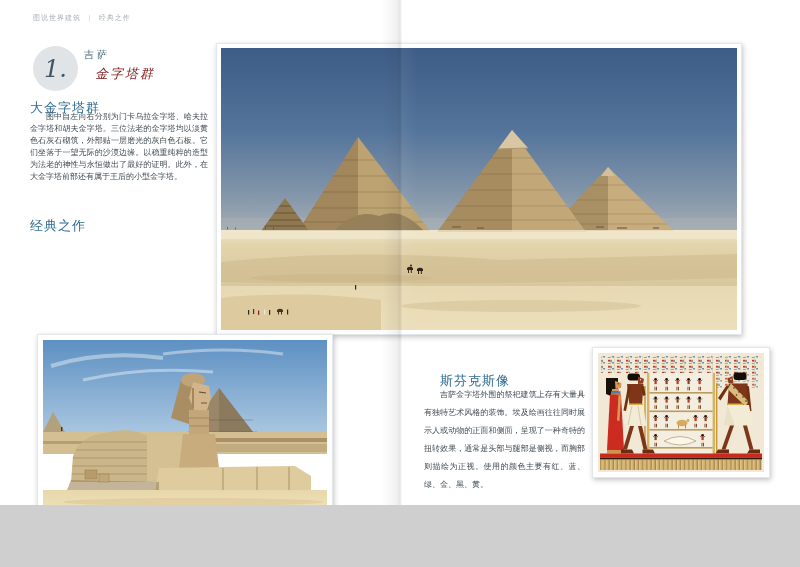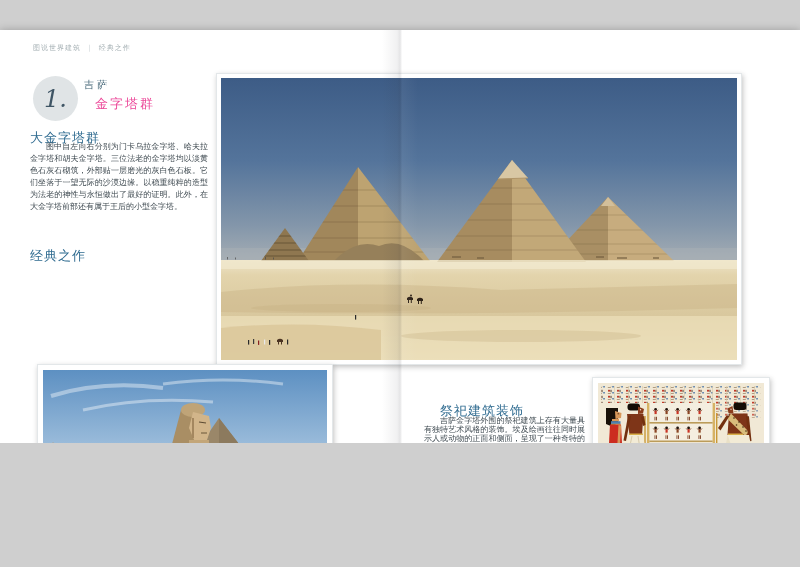--- a/index.html
+++ b/index.html
@@ -1,30 +1,30 @@
 <!DOCTYPE html>
 <html><head>
 <meta charset="utf-8">
 <style>
   html,body{margin:0;padding:0;background:#cfcfcf;}
   .spread{
-    position:relative;width:800px;height:413px;background:#ffffff;
+    position:relative;width:800px;height:505px;background:#ffffff;
     font-family:"DejaVu Serif","Liberation Serif",serif;
-    overflow:hidden;box-shadow:0 0 8px rgba(0,0,0,.25);margin-top:30px;
+    overflow:hidden;box-shadow:0 0 8px rgba(0,0,0,.25);
   }
   .abs{position:absolute;}
   .running-header{left:33px;top:13px;font-size:7px;color:#a4afb3;letter-spacing:1px;}
   .running-header .div{color:#c2cacd;margin:0 5px;}
   .chapter-badge{
     left:33px;top:46px;width:45px;height:45px;border-radius:50%;
     background:#e0e4e6;display:flex;align-items:center;justify-content:center;
     color:#3f5565;font-style:italic;font-size:24px;line-height:1;
   }
   .chapter-title-1{left:84px;top:48px;font-size:10px;letter-spacing:3px;color:#3d6072;}
-  .chapter-title-2{left:95px;top:65px;font-size:13px;letter-spacing:2px;color:#ec4899;}
+  .chapter-title-2{left:95px;top:65px;font-size:13px;letter-spacing:2px;color:#7f1d1d;font-style:italic;}
   .sec-head{font-size:13px;color:#2f6b90;letter-spacing:1px;}
   .para{
     font-size:8px;line-height:12px;color:#3f4a51;text-align:justify;
     text-indent:2em;margin:0;font-family:Liberation Mono, monospace;
   }
   .photo-frame{
     position:absolute;background:#ffffff;border:1px solid #e3e7e9;
     box-shadow:1px 2px 5px rgba(40,40,40,.28);box-sizing:border-box;
   }
   .pagenum{font-size:8px;color:#45545c;width:40px;text-align:center;
@@ -245,22 +245,22 @@
       </g>
       <g>
         <rect x="0" y="150" width="284" height="31" fill="url(#sand2)"></rect>
         <ellipse cx="150" cy="162" rx="130" ry="4" fill="#d9c290" opacity="0.5"></ellipse>
         <path d="M8,170 q4,-4 8,0 l-1,4 l-6,0 Z" fill="#55432e"></path>
         <path d="M22,173 q3,-3 6,0 l-0.5,3 l-5,0 Z" fill="#66523a"></path>
       </g>
     </svg>
   </div>
 
-  <div class="abs sec-head" style="left:440px;top:372px;">祭祀建筑装饰</div>
-  <p class="abs para" style="left:424px;top:386px;width:161px;line-height:9px;">吉萨金字塔外围的祭祀建筑上存有大量具有独特艺术风格的装饰。埃及绘画往往同时展示人或动物的正面和侧面，呈现了一种奇特的扭转效果，通常是头部与腿部是侧视，而胸部则描绘为正视。使用的颜色主要有红、蓝、绿、金、黑、黄。</p>
+  <div class="abs sec-head" style="left:440px;top:372px;">斯芬克斯像</div>
+  <p class="abs para" style="left:424px;top:386px;width:161px;line-height:18px;">吉萨金字塔外围的祭祀建筑上存有大量具有独特艺术风格的装饰。埃及绘画往往同时展示人或动物的正面和侧面，呈现了一种奇特的扭转效果，通常是头部与腿部是侧视，而胸部则描绘为正视。使用的颜色主要有红、蓝、绿、金、黑、黄。</p>
 
   <div class="photo-frame" style="left:592px;top:347px;width:178px;height:131px;padding:5px;">
     <svg width="166" height="119" viewBox="0 0 166 119">
       <defs>
         <pattern id="hiero" width="9" height="6" patternUnits="userSpaceOnUse">
           <rect width="9" height="6" fill="#f1e9d6"></rect>
           <rect x="1" y="0.8" width="2.2" height="1.8" fill="#c23b2a"></rect>
           <rect x="5.2" y="3" width="1.7" height="1.5" fill="#5c82ad"></rect>
           <rect x="3.6" y="0.8" width="0.9" height="2.4" fill="#4a372a"></rect>
           <rect x="0.8" y="4.2" width="3" height="0.8" fill="#8a6f4e" opacity="0.8"></rect>

